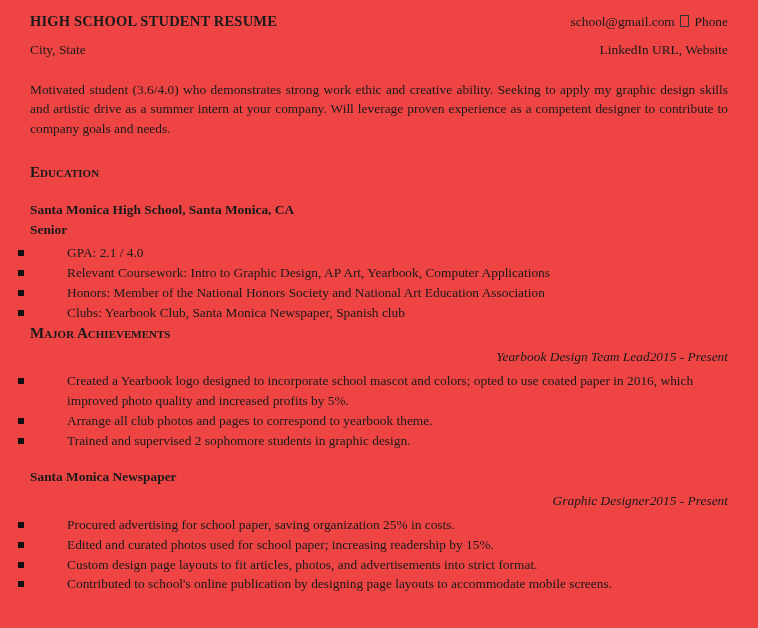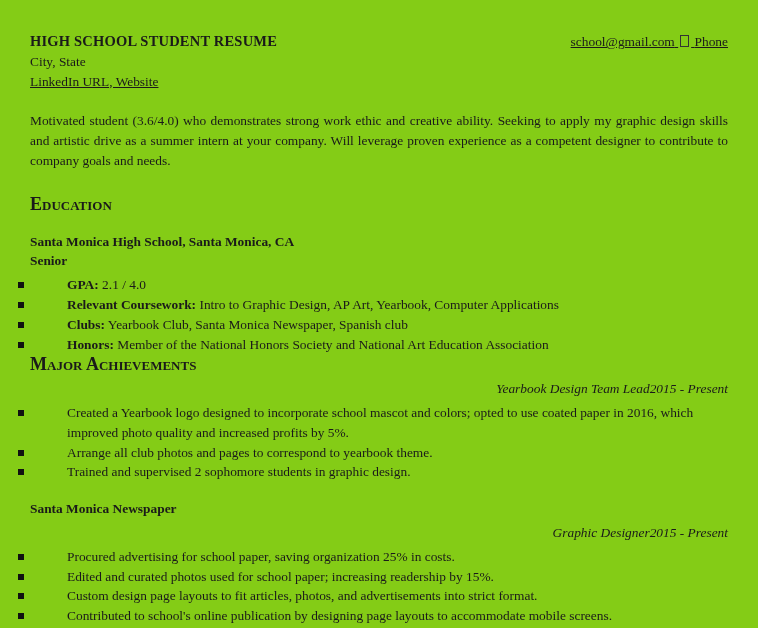--- a/index.html
+++ b/index.html
@@ -1,73 +1,73 @@
 <!DOCTYPE html>
 <html><head>
 <meta charset="utf-8">
 <style>
   * { margin: 0; padding: 0; box-sizing: border-box; }
   html, body { background: #ffffff; }
   .page {
     width: 758px;
     height: 628px;
-    background: #84cc16;
+    background: #ef4444;
     color: #1a1a1a;
     font-family: "Liberation Serif", "DejaVu Serif", serif;
     font-size: 13.4px;
     line-height: 19.8px;
-    padding: 32px 30px 10px 30px;
+    padding: 12px 30px 10px 30px;
     overflow: hidden;
   }
 
   
   .hdr-row { display: flex; justify-content: space-between; align-items: baseline; }
   .doc-title { font-weight: bold; font-size: 14.5px; letter-spacing: 0.2px; }
-  .hdr-right { text-align: right; text-decoration: underline; }
-  .hdr-row2 { margin-top: 0; flex-direction: column; }
+  .hdr-right { text-align: right; }
+  .hdr-row2 { margin-top: 8px; }
   .tofu {
     display: inline-block;
     width: 9px; height: 12px;
     border: 1px solid #333;
     vertical-align: -1px;
     margin: 0 2px;
     font-size: 5px; line-height: 5px;
     color: #444; text-align: center;
     overflow: hidden;
   }
 
   
   .summary { margin-top: 20px; text-align: justify; }
 
   
   .sec-heading {
     font-weight: bold;
     font-variant: small-caps;
-    font-size: 18px;
+    font-size: 15px;
     margin-top: 24px;
   }
   .sec-heading.tight { margin-top: 1px; }
 
   .org-name { font-weight: bold; margin-top: 17px; }
   .plain-line { margin-top: 0px; font-weight: bold; }
 
   
   .role-line { display: flex; justify-content: flex-end; font-style: italic; margin-top: 4px; }
 
   
   ul.blist { list-style: none; margin-top: 4px; }
   ul.blist li { display: flex; }
   .marker {
     flex: 0 0 auto;
     width: 6px; height: 6px;
     background: #111;
     margin: 7px 0 0 -12px;
   }
   .li-text { flex: 1; margin-left: 43px; }
-  .li-label { font-weight: bold; }
+  .li-label { font-weight: normal; }
 </style>
 </head>
 <body>
 
 <div class="page">
 
   <div class="hdr-row">
     <div class="doc-title">HIGH SCHOOL STUDENT RESUME</div>
     <div class="hdr-right">
       <span>school@gmail.com</span>
@@ -90,25 +90,25 @@
     <li>
       <span class="marker"></span>
       <span class="li-text"><span class="li-label">GPA:</span> <span>2.1 / 4.0</span></span>
     </li>
     <li>
       <span class="marker"></span>
       <span class="li-text"><span class="li-label">Relevant Coursework:</span> <span>Intro to Graphic Design, AP Art, Yearbook, Computer Applications</span></span>
     </li>
     <li>
       <span class="marker"></span>
-      <span class="li-text"><span class="li-label">Clubs:</span> <span>Yearbook Club, Santa Monica Newspaper, Spanish club</span></span>
+      <span class="li-text"><span class="li-label">Honors:</span> <span>Member of the National Honors Society and National Art Education Association</span></span>
     </li>
     <li>
       <span class="marker"></span>
-      <span class="li-text"><span class="li-label">Honors:</span> <span>Member of the National Honors Society and National Art Education Association</span></span>
+      <span class="li-text"><span class="li-label">Clubs:</span> <span>Yearbook Club, Santa Monica Newspaper, Spanish club</span></span>
     </li>
   </ul>
 
   <div class="sec-heading tight">Major Achievements</div>
 
   <div class="role-line">
     <span>Yearbook Design Team Lead</span>
     <span>2015 - Present</span>
   </div>
   <ul class="blist">

